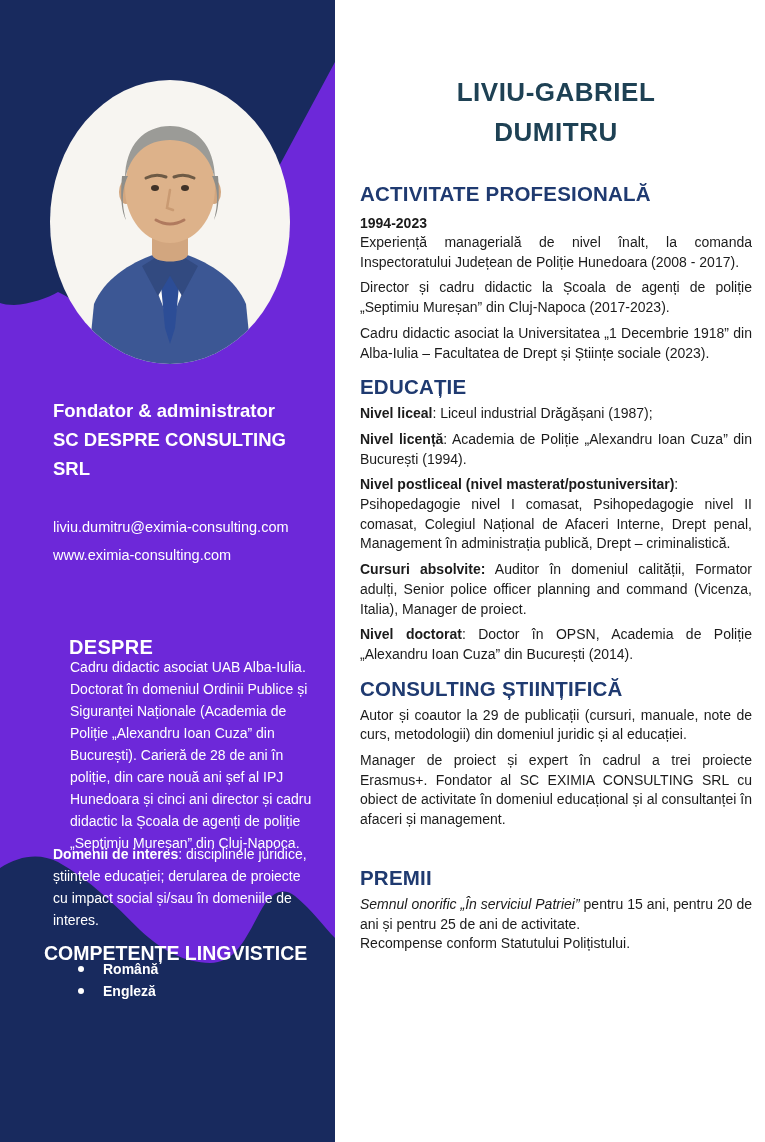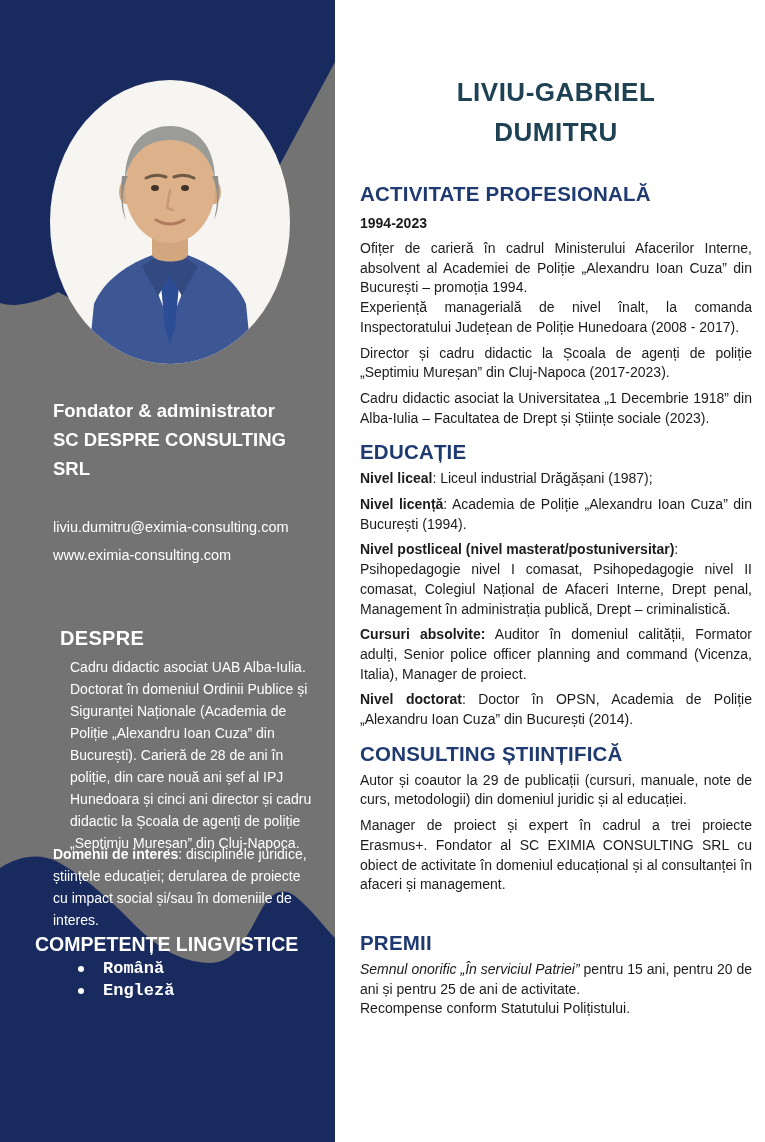--- a/index.html
+++ b/index.html
@@ -1,34 +1,34 @@
 <!DOCTYPE html>
 <html lang="ro"><head>
 <meta charset="utf-8">
 <style>
   html,body{margin:0;padding:0;background:#ffffff;}
   .page{position:relative;width:765px;height:1142px;background:#ffffff;overflow:hidden;
         font-family:"Liberation Sans",sans-serif;}
   
-  .sidebar{position:absolute;left:0;top:0;width:335px;height:1142px;background:#737373;}
+  .sidebar{position:absolute;left:0;top:0;width:335px;height:1142px;background:#6d28d9;}
   .deco{position:absolute;left:0;top:0;width:335px;height:1142px;display:block;}
   .photo{position:absolute;left:50px;top:80px;width:240px;height:284px;}
   .photo svg{display:block;width:240px;height:284px;}
   .role{position:absolute;left:53px;top:396px;width:262px;color:#fff;
         font-size:18.5px;font-weight:700;line-height:29px;}
   .contact{position:absolute;left:53px;top:514px;width:262px;color:#fff;
         font-size:14.5px;line-height:27.5px;}
-  .side-h{margin:7px;color:#fff;font-weight:700;}
+  .side-h{margin:16px;color:#fff;font-weight:700;}
   .about-h{position:absolute;left:53px;top:620px;font-size:20px;letter-spacing:.3px;}
   .side-p{margin:0;color:#fff;font-size:14px;line-height:22px;}
   .about-p{position:absolute;left:70px;top:656px;width:254px;}
   .interests-p{position:absolute;left:53px;top:843px;width:254px;}
   .lang-h{position:absolute;left:28px;top:926px;width:282px;font-size:19.5px;}
   .lang-list{position:absolute;left:53px;top:958px;width:252px;margin:0;padding:0;list-style:none;color:#fff;}
-  .lang-list li{position:relative;padding-left:50px;font-weight:700;font-size:17px;line-height:22px;font-family:Liberation Mono, monospace;}
+  .lang-list li{position:relative;padding-left:50px;font-weight:700;font-size:14px;line-height:22px;}
   .lang-list li::before{content:"";position:absolute;left:25px;top:8px;width:6px;height:6px;border-radius:50%;background:#fff;}
   
   .main{position:absolute;left:360px;top:0;width:392px;color:#1b1b1b;}
   .name{margin:72px 0 4px;text-align:center;font-size:26px;line-height:40px;font-weight:700;
         color:#1e4154;letter-spacing:.5px;}
   .section{margin-top:12px;}
   .section:first-child{margin-top:30px;}
   .section:last-child{margin-top:36px;}
   .section h2{margin:0;font-size:20.5px;line-height:23px;font-weight:700;color:#1f3a70;letter-spacing:.2px;}
   .sub{margin-top:9px;font-size:14px;font-weight:700;line-height:19px;}
@@ -102,21 +102,20 @@
         <li>Engleză</li>
       </ul>
   </aside>
 
   <main class="main">
     <h1 class="name"><span>LIVIU-GABRIEL</span><br><span>DUMITRU</span></h1>
     <div id="sections">
         <section class="section">
           <h2>ACTIVITATE PROFESIONALĂ</h2>
           <div class="sub">1994-2023</div>
-          <p><span>Ofițer de carieră în cadrul Ministerului Afacerilor Interne, absolvent al Academiei de Poliție „Alexandru Ioan Cuza” din București – promoția 1994.</span></p>
           <p class="tight"><span>Experiență managerială de nivel înalt, la comanda Inspectoratului Județean de Poliție Hunedoara (2008 - 2017).</span></p>
           <p><span>Director și cadru didactic la Școala de agenți de poliție „Septimiu Mureșan” din Cluj-Napoca (2017-2023).</span></p>
           <p><span>Cadru didactic asociat la Universitatea „1 Decembrie 1918” din Alba-Iulia – Facultatea de Drept și Științe sociale (2023).</span></p>
         </section>
         <section class="section">
           <h2>EDUCAȚIE</h2>
           <p><span class="b">Nivel liceal</span><span>: Liceul industrial Drăgășani (1987);</span></p>
           <p><span class="b">Nivel licență</span><span>: Academia de Poliție „Alexandru Ioan Cuza” din București (1994).</span></p>
           <p><span class="b">Nivel postliceal (nivel masterat/postuniversitar)</span><span>:</span><br><span>Psihopedagogie nivel I comasat, Psihopedagogie nivel II comasat, Colegiul Național de Afaceri Interne, Drept penal, Management în administrația publică, Drept – criminalistică.</span></p>
           <p><span class="b">Cursuri absolvite:</span><span> Auditor în domeniul calității, Formator adulți, Senior police officer planning and command (Vicenza, Italia), Manager de proiect.</span></p>

